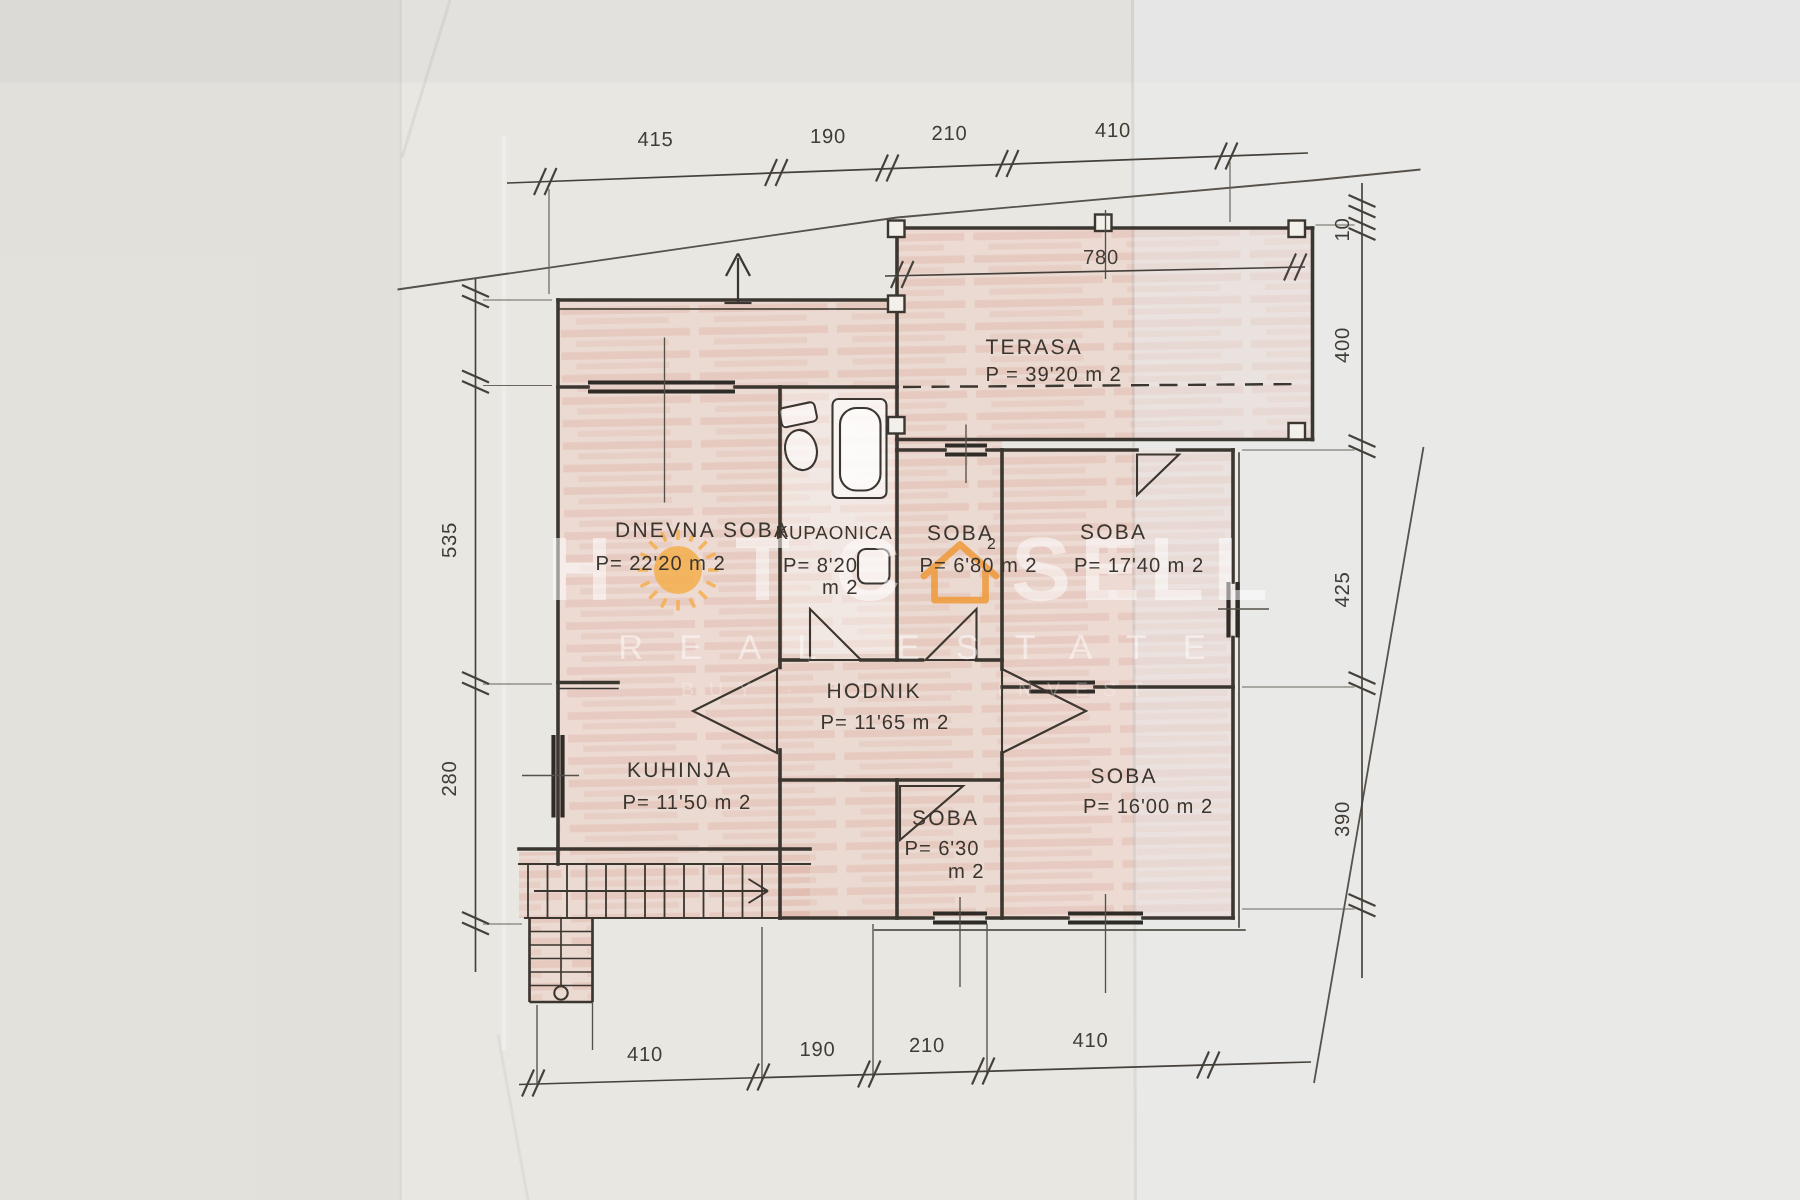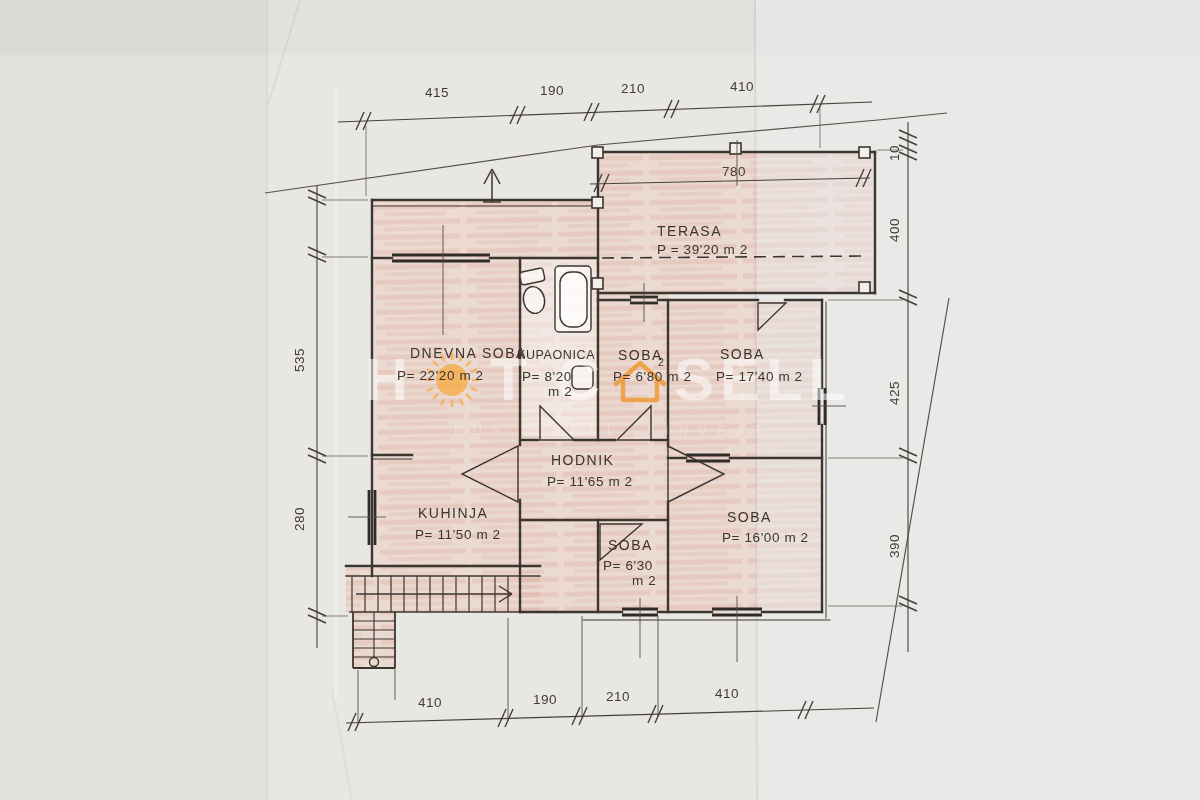--- a/index.html
+++ b/index.html
@@ -313,20 +313,21 @@
     <span class="wm-ico">
       <svg width="58" height="54" viewBox="0 0 58 54">
         <g opacity="0.85" stroke="#f09a38" stroke-width="4.5" fill="none" stroke-linecap="round" stroke-linejoin="round">
           <path d="M5 31 L29 10 L53 31"></path>
           <path d="M12 28 L12 47 L46 47 L46 28"></path>
         </g>
       </svg>
     </span>
     <span>SELL</span>
   </div>
+  <div class="wm2">REAL ESTATE</div>
   <div class="wm3">BUY · SELL · INVEST</div>
 </div>
 
 <svg width="1200" height="800" viewBox="0 0 1200 800" style="z-index:4">
 
   <g>
     <text class="rname" x="657" y="236">TERASA</text>
     <text class="rarea" x="657" y="254">P = 39'20 m 2</text>
 
     <text class="rname" x="410" y="358">DNEVNA SOBA</text>

